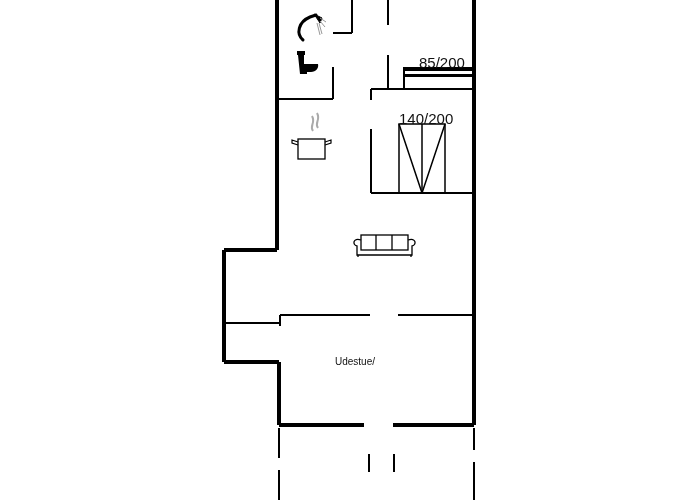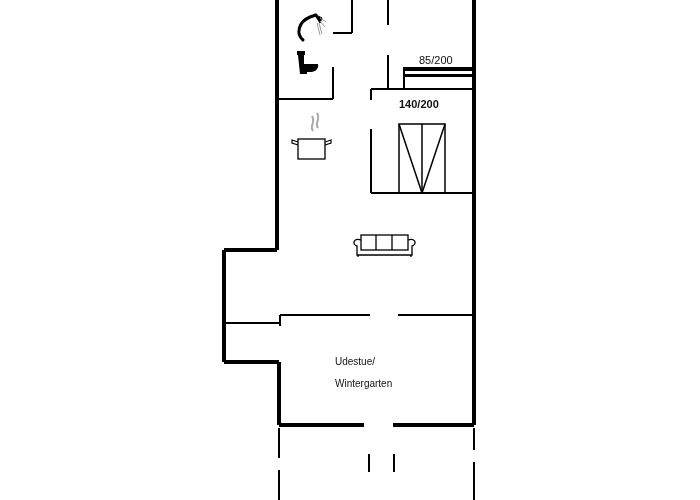--- a/index.html
+++ b/index.html
@@ -1,20 +1,20 @@
 <!DOCTYPE html>
 <html><head>
 <meta charset="utf-8">
 <style>
   html, body { margin: 0; padding: 0; background: #ffffff; }
   body { width: 700px; height: 500px; position: relative; overflow: hidden;
          font-family: "Liberation Sans", sans-serif; }
   svg { position: absolute; left: 0; top: 0; }
   .label { position: absolute; color: #111; font-family: "Liberation Sans", sans-serif; }
-  .dim { font-size: 11px; }
+  .dim { font-size: 15px; }
   .room { font-size: 10px; line-height: 22px; }
 </style>
 </head>
 <body>
 
 <svg width="700" height="500" viewBox="0 0 700 500">
 
   <g stroke="#000" stroke-width="4" fill="none">
     <line x1="277" y1="0" x2="277" y2="250"></line>
     <line x1="277" y1="250" x2="224" y2="250"></line>
@@ -95,18 +95,17 @@
     <rect x="361" y="235" width="47" height="15"></rect>
     <line x1="376" y1="235" x2="376" y2="250"></line>
     <line x1="392" y1="235" x2="392" y2="250"></line>
     <path d="M361 240 C353 237 352 245 357 246 L357 255 L412 255 L412 246 C417 245 416 237 408 240"></path>
     <line x1="358" y1="255" x2="358" y2="257"></line>
     <line x1="411" y1="255" x2="411" y2="257"></line>
   </g>
 </svg>
 
 <div class="label dim" style="left:419px; top:54px;">85/200</div>
-<div class="label dim" style="left:399px; top:98px;font-weight:bold;">140/200</div>
+<div class="label dim" style="left:399px; top:110px;">140/200</div>
 
 <div class="label room" style="left:335px; top:351px;">
   <div>Udestue/</div>
-  <div>Wintergarten</div>
 </div>
 
 </body></html>

